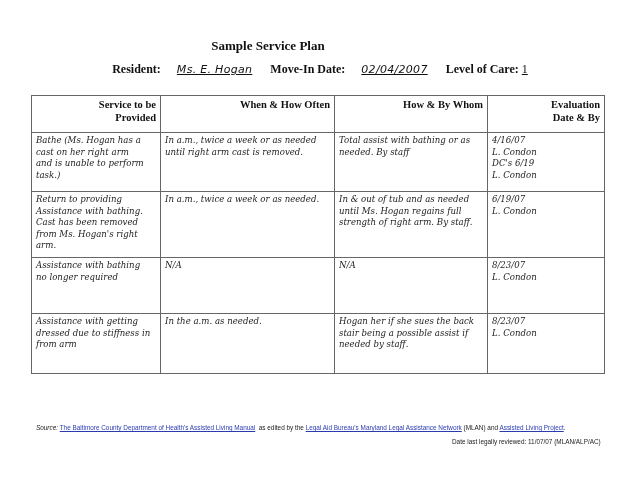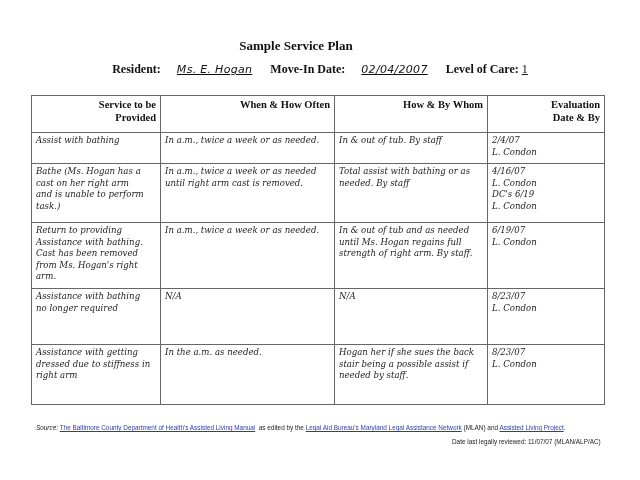--- a/index.html
+++ b/index.html
@@ -1,17 +1,17 @@
 <!DOCTYPE html>
 <html><head>
 <meta charset="utf-8">
 <style>
   html, body { margin:0; padding:0; background:#ffffff; }
   body { width:640px; height:480px; position:relative; overflow:hidden; font-family:"Liberation Serif", serif; color:#111; }
-  .title { position:absolute; top:38px; left:0; width:536px; text-align:center; font-weight:bold; font-size:13px;padding-left:28px; }
+  .title { position:absolute; top:38px; left:0; width:536px; text-align:center; font-weight:bold; font-size:13px; }
   .meta { position:absolute; top:62px; left:0; width:640px; text-align:center; font-size:12px; font-weight:bold; white-space:nowrap; }
   .meta .hand { font-family:"DejaVu Sans", sans-serif; font-style:italic; font-weight:normal; font-size:11px; text-decoration:underline; letter-spacing:0.3px;margin-left:13px; }
   .meta .gap { display:inline-block; width:12px; }
   .meta .lvl { font-weight:normal; text-decoration:underline; }
   table { position:absolute; top:95px; left:31px; width:573px; border-collapse:collapse; table-layout:fixed; }
   th, td { border:1px solid #666; vertical-align:top; padding:2px 4px; }
   th { font-family:"Liberation Serif", serif; font-weight:bold; font-size:10.5px; text-align:right; height:32px; line-height:13px; }
   td { font-family:"DejaVu Serif", serif; font-style:italic; font-size:8.6px; line-height:11.5px; color:#222; }
   col.c1 { width:129px; } col.c2 { width:174px; } col.c3 { width:153px; } col.c4 { width:117px; }
   tr.r1 td { height:26px; } tr.r2 td { height:54px; } tr.r3 td { height:61px; } tr.r4 td { height:51px; } tr.r5 td { height:55px;margin-left:36px; }
@@ -56,35 +56,20 @@
       <th>
         <span class="line">How &amp; By Whom</span>
       </th>
       <th>
         <span class="line">Evaluation</span>
         <span class="line">Date &amp; By</span>
       </th>
     </tr>
   </thead>
   <tbody>
-    <tr class="r1">
-      <td>
-          <span class="line">Assist with bathing</span>
-        </td>
-      <td>
-          <span class="line">In a.m., twice a week or as needed.</span>
-        </td>
-      <td>
-          <span class="line">In &amp; out of tub. By staff</span>
-        </td>
-      <td>
-        <span class="line">2/4/07</span>
-        <span class="line">L. Condon</span>
-      </td>
-    </tr>
     <tr class="r2">
       <td>
         <span class="line">Bathe (Ms. Hogan has a</span>
         <span class="line">cast on her right arm</span>
         <span class="line">and is unable to perform</span>
         <span class="line">task.)</span>
       </td>
       <td>
         <span class="line">In a.m., twice a week or as needed</span>
         <span class="line">until right arm cast is removed.</span>
@@ -134,21 +119,21 @@
         </td>
       <td>
         <span class="line">8/23/07</span>
         <span class="line">L. Condon</span>
       </td>
     </tr>
     <tr class="r5">
       <td>
         <span class="line">Assistance with getting</span>
         <span class="line">dressed due to stiffness in</span>
-        <span class="line">right arm</span>
+        <span class="line">from arm</span>
       </td>
       <td>
           <span class="line">In the a.m. as needed.</span>
         </td>
       <td>
         <span class="line">Hogan her if she sues the back</span>
         <span class="line">stair being a possible assist if</span>
         <span class="line">needed by staff.</span>
       </td>
       <td>

